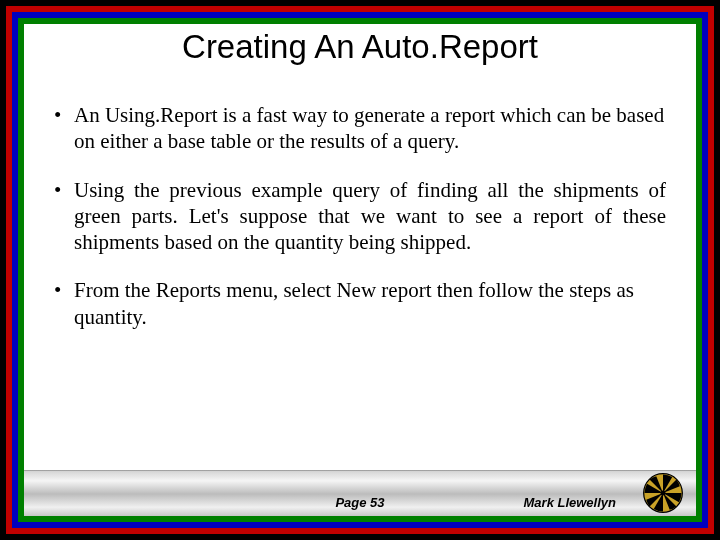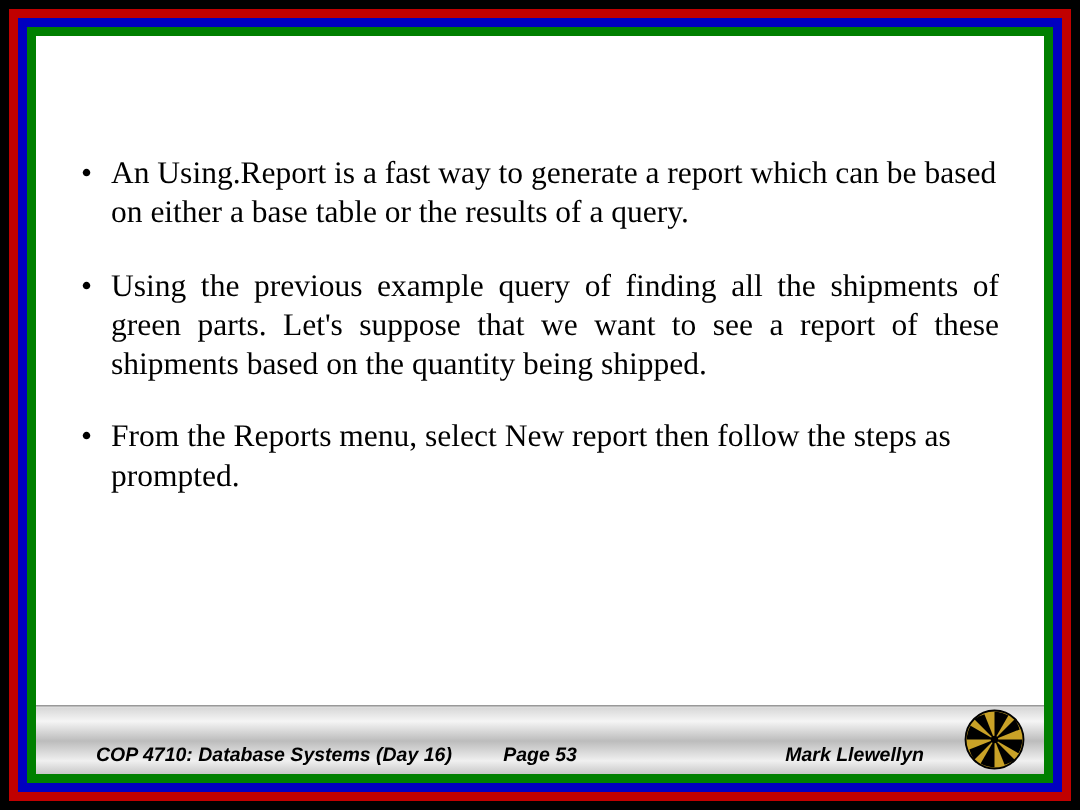--- a/index.html
+++ b/index.html
@@ -99,39 +99,39 @@
 </head>
 <body>
 
 <div class="slide">
   <div class="border-black"></div>
   <div class="border-red"></div>
   <div class="border-blue"></div>
   <div class="border-green"></div>
   <div class="content-area">
 
+    <div class="title">Creating  An Auto.Report</div>
 
     <div class="body">
       <div class="bullet">
         <div class="dot">•</div>
         <div class="txt">An Using.Report is a fast way to generate a report which can be based on either a base table or the results of a query.</div>
       </div>
       <div class="bullet">
         <div class="dot">•</div>
         <div class="txt justify">Using the previous example query of finding all the shipments of green parts.  Let's suppose that we want to see a report of these shipments based on the quantity being shipped.</div>
       </div>
       <div class="bullet">
         <div class="dot">•</div>
-        <div class="txt">From the Reports menu, select New report then follow the steps as prompted.</div>
+        <div class="txt">From the Reports menu, select New report then follow the steps as quantity.</div>
       </div>
     </div>
 
     <div class="footer-bar">
       <div class="footer-top-line"></div>
-      <div class="footer-text footer-left">COP 4710: Database Systems  (Day 16)</div>
       <div class="footer-text footer-center">Page 53</div>
       <div class="footer-text footer-right">Mark Llewellyn</div>
       <div class="logo">
         <svg viewBox="0 0 100 100">
           <circle cx="50" cy="50" r="46" fill="#c9a227" stroke="#000" stroke-width="3"></circle>
           <g fill="#000">
             <circle cx="50" cy="50" r="6"></circle>
             <path d="M50 50 L50 6  A44 44 0 0 1 72 12 Z"></path>
             <path d="M50 50 L94 50 A44 44 0 0 1 88 72 Z"></path>
             <path d="M50 50 L50 94 A44 44 0 0 1 28 88 Z"></path>

